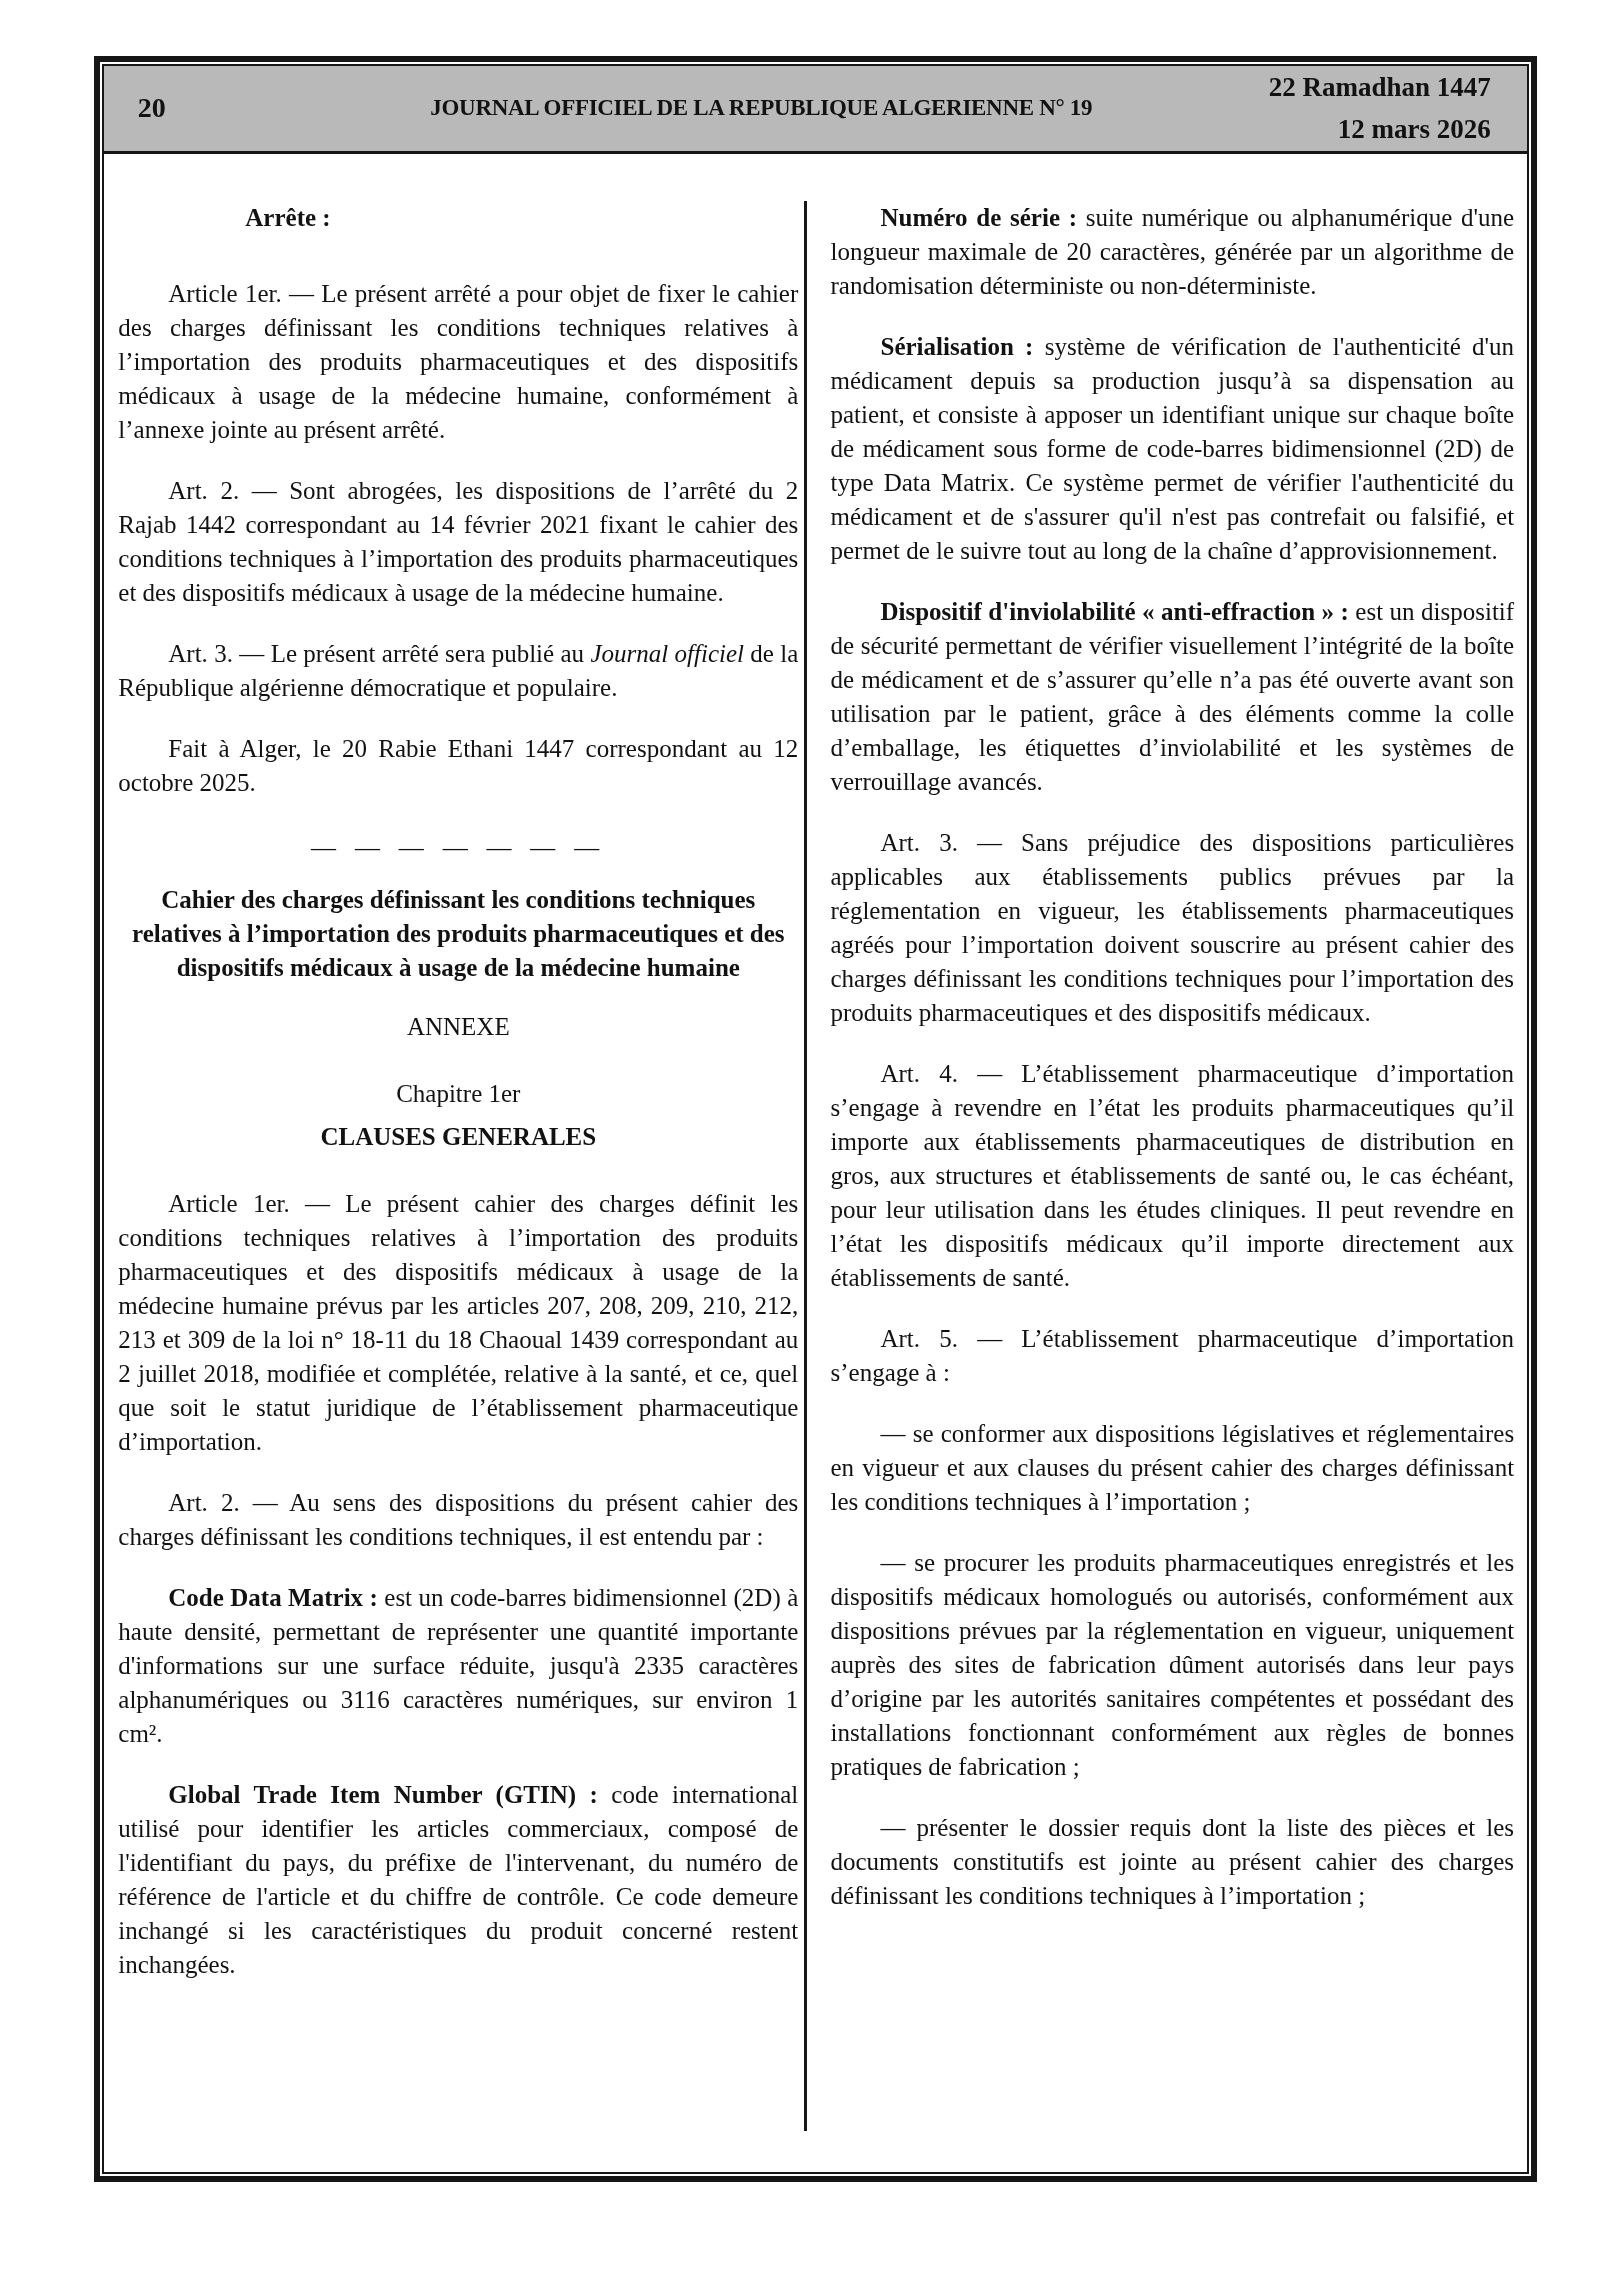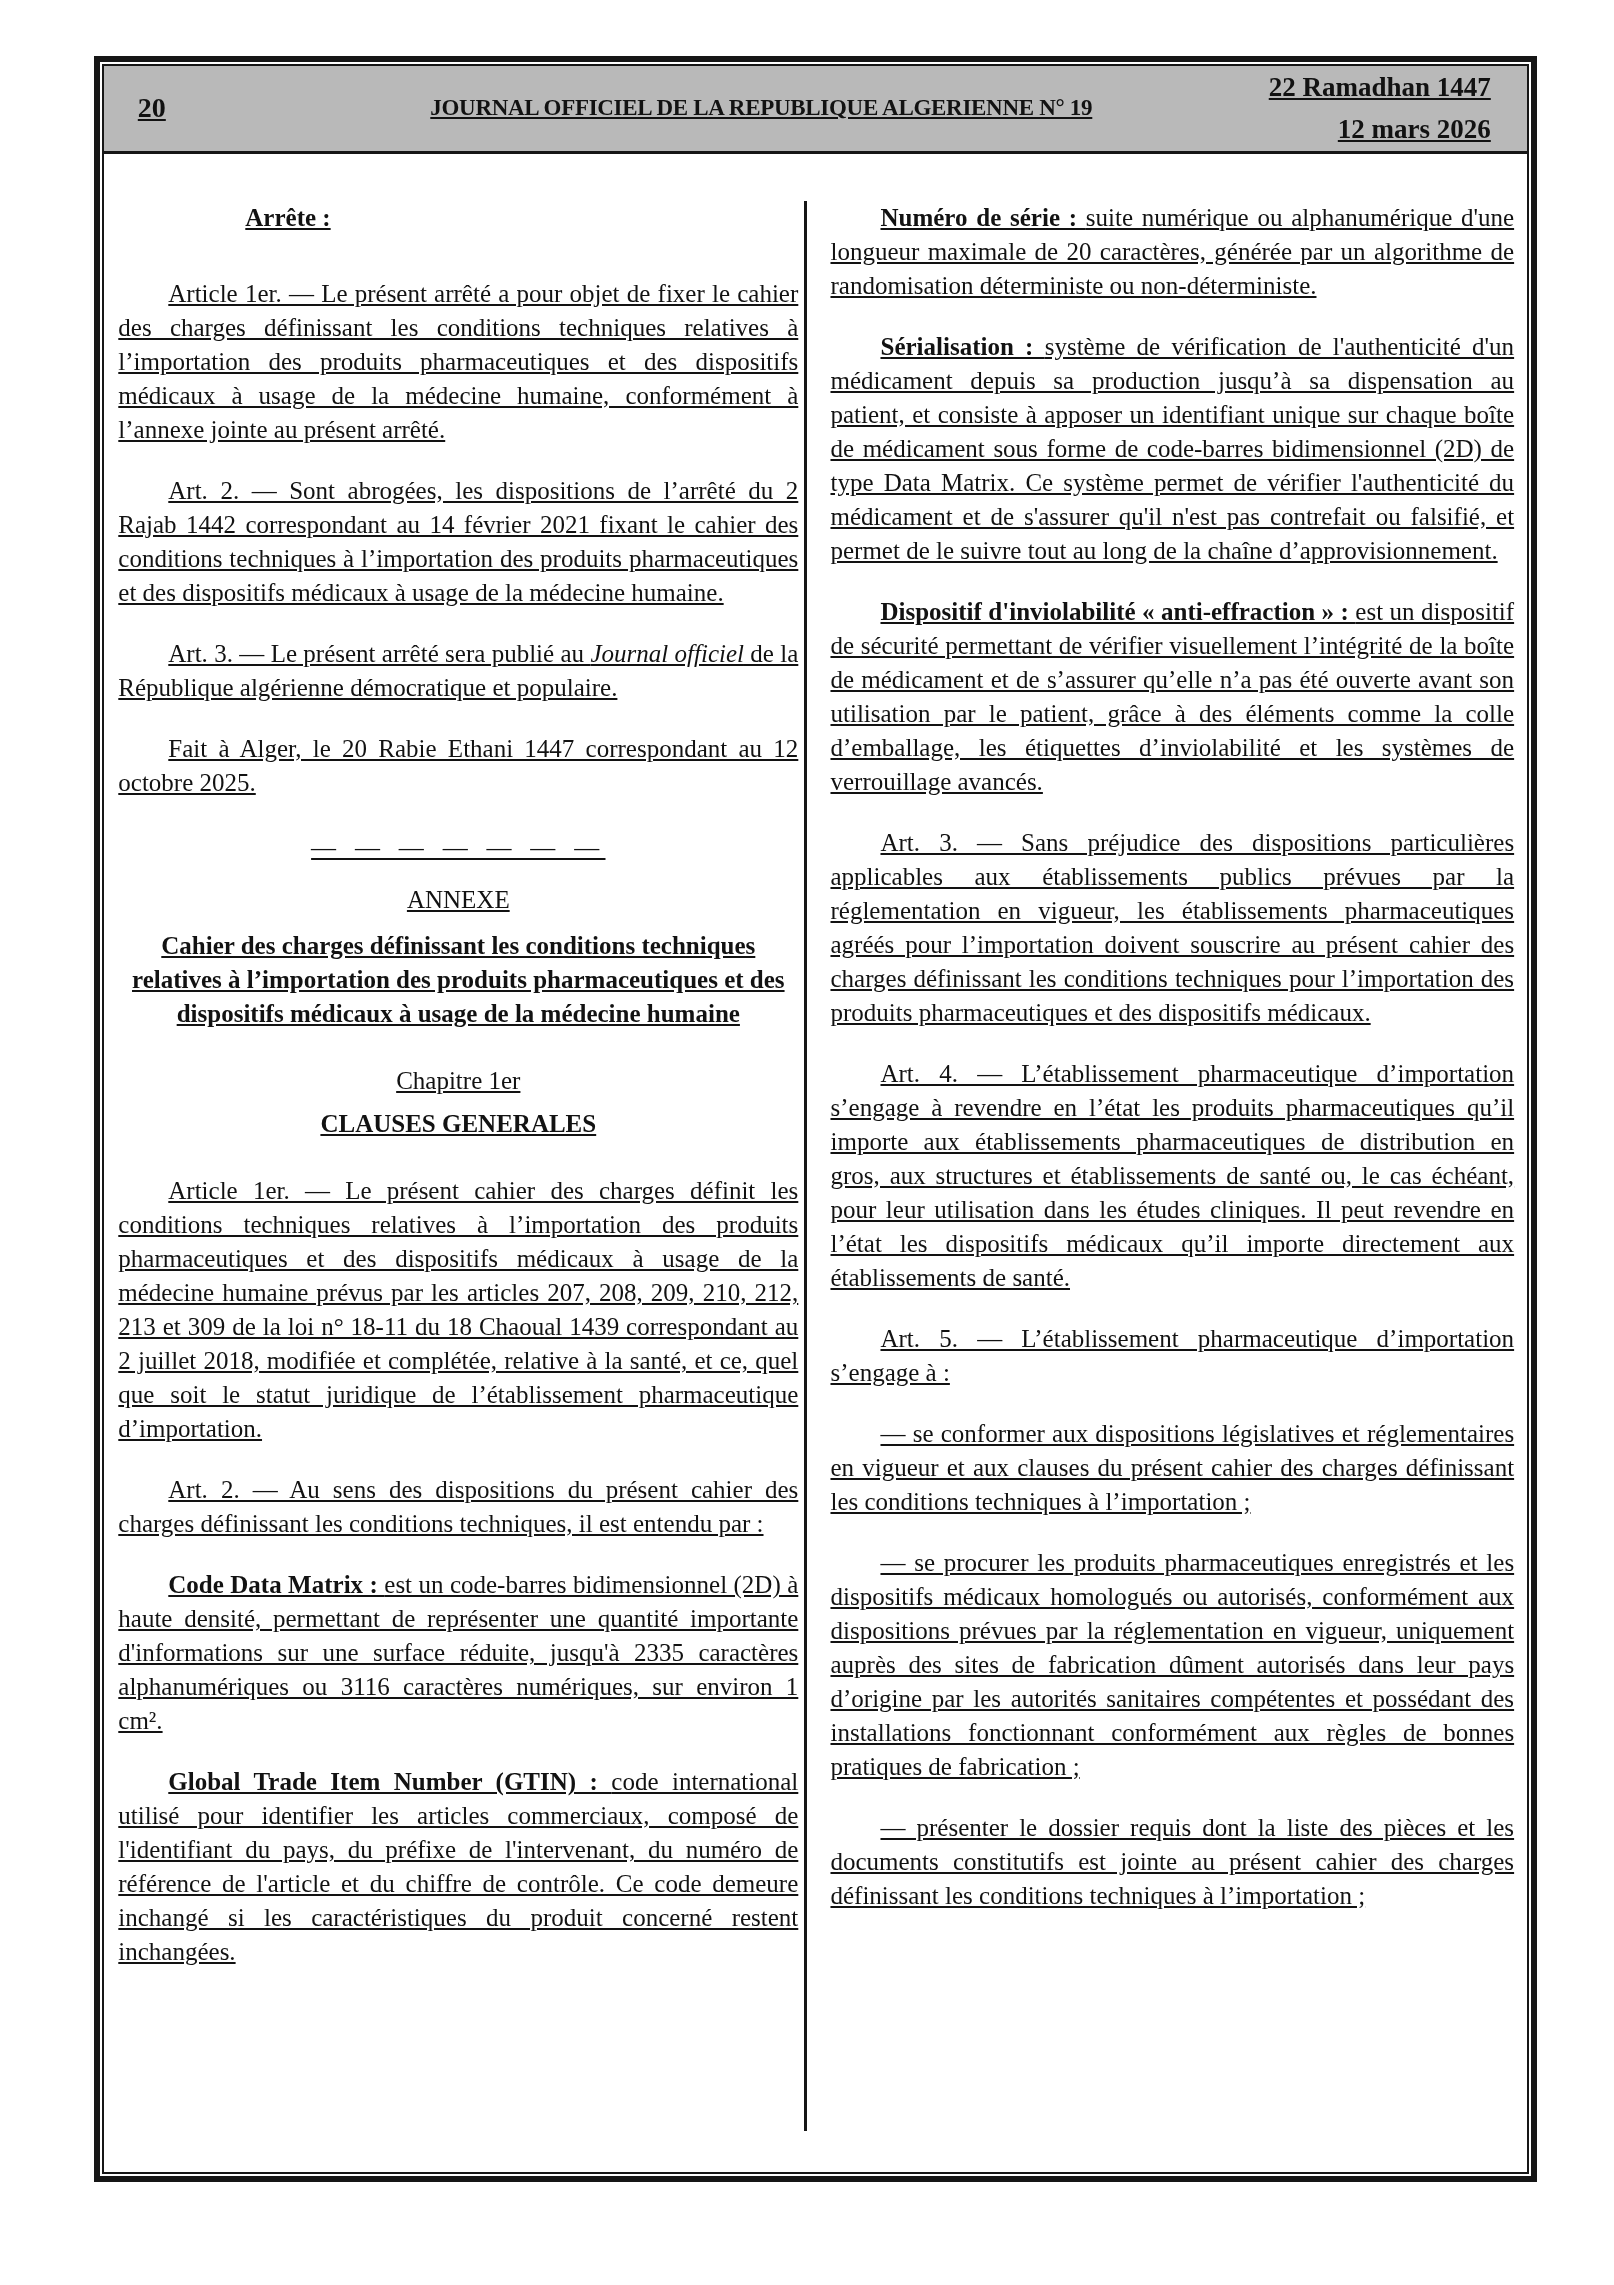--- a/index.html
+++ b/index.html
@@ -1,21 +1,21 @@
 <!DOCTYPE html>
 <html style="font-size:14.5px"><head>
 <meta charset="utf-8">
 <style>
   html,body{margin:0;padding:0;background:#ffffff;}
   .canvas{position:relative;width:1615px;height:2285px;background:#ffffff;
           font-family:"Liberation Serif","DejaVu Serif",serif;color:#121212;}
   .frame-outer{position:absolute;left:94px;top:56px;width:1427px;height:2110px;
                border:6.3px solid #161616;padding:1.8px;box-sizing:content-box;}
   .frame-inner{width:100%;height:100%;border:2.7px solid #161616;box-sizing:border-box;
-               display:flex;flex-direction:column;overflow:hidden;background:#ffffff;text-decoration:underline;}
+               display:flex;flex-direction:column;overflow:hidden;background:#ffffff;}
   
   .header-band{height:85px;flex:0 0 auto;background:#b9b9b9;border-bottom:3.6px solid #161616;
                display:grid;grid-template-columns:172px 1fr 280px;align-items:center;}
   .page-num{font-weight:bold;font-size:28px;padding-left:34px;}
   .journal-title{font-weight:bold;font-size:23px;text-align:center;letter-spacing:-0.3px;white-space:nowrap;}
   .dates{text-align:right;padding-right:36px;font-weight:bold;font-size:27px;line-height:42px;}
   
   .content{flex:1;display:flex;align-items:stretch;padding:47px 12.7px 0 14.5px;box-sizing:border-box;}
   .col-left{width:686px;flex:0 0 auto;padding-right:6px;box-sizing:border-box;}
   .divider{width:2.7px;flex:0 0 auto;background:#161616;margin-bottom:41px;}
@@ -51,22 +51,22 @@
       </div>
 
       <div class="content">
         <div class="col-left" id="col-left">
             <p class="blk heading-indent"><span class="b">Arrête :</span></p>
             <p class="blk para"><span>Article 1er. — Le présent arrêté a pour objet de fixer le cahier des charges définissant les conditions techniques relatives à l’importation des produits pharmaceutiques et des dispositifs médicaux à usage de la médecine humaine, conformément à l’annexe jointe au présent arrêté.</span></p>
             <p class="blk para"><span>Art. 2. — Sont abrogées, les dispositions de l’arrêté du 2 Rajab 1442 correspondant au 14 février 2021 fixant le cahier des conditions techniques à l’importation des produits pharmaceutiques et des dispositifs médicaux à usage de la médecine humaine.</span></p>
             <p class="blk para"><span>Art. 3. — Le présent arrêté sera publié au </span><span class="i">Journal officiel</span><span> de la République algérienne démocratique et populaire.</span></p>
             <p class="blk para"><span>Fait à Alger, le 20 Rabie Ethani 1447 correspondant au 12 octobre 2025.</span></p>
             <p class="blk separator"><span>— — — — — — —</span></p>
+            <p class="blk annexe-title"><span>Cahier des charges définissant les conditions techniques relatives à l’importation des produits pharmaceutiques et des dispositifs médicaux à usage de la médecine humaine</span></p>
             <p class="blk annexe-label"><span>ANNEXE</span></p>
-            <p class="blk annexe-title"><span>Cahier des charges définissant les conditions techniques relatives à l’importation des produits pharmaceutiques et des dispositifs médicaux à usage de la médecine humaine</span></p>
             <p class="blk chapter-label"><span>Chapitre 1er</span></p>
             <p class="blk chapter-title"><span>CLAUSES GENERALES</span></p>
             <p class="blk para"><span>Article 1er. — Le présent cahier des charges définit les conditions techniques relatives à l’importation des produits pharmaceutiques et des dispositifs médicaux à usage de la médecine humaine prévus par les articles 207, 208, 209, 210, 212, 213 et 309 de la loi n° 18-11 du 18 Chaoual 1439 correspondant au 2 juillet 2018, modifiée et complétée, relative à la santé, et ce, quel que soit le statut juridique de l’établissement pharmaceutique d’importation.</span></p>
             <p class="blk para"><span>Art. 2. — Au sens des dispositions du présent cahier des charges définissant les conditions techniques, il est entendu par :</span></p>
             <p class="blk para"><span class="b">Code Data Matrix : </span><span>est un code-barres bidimensionnel (2D) à haute densité, permettant de représenter une quantité importante d'informations sur une surface réduite, jusqu'à 2335 caractères alphanumériques ou 3116 caractères numériques, sur environ 1 cm².</span></p>
             <p class="blk para"><span class="b">Global Trade Item Number (GTIN) : </span><span>code international utilisé pour identifier les articles commerciaux, composé de l'identifiant du pays, du préfixe de l'intervenant, du numéro de référence de l'article et du chiffre de contrôle. Ce code demeure inchangé si les caractéristiques du produit concerné restent inchangées.</span></p>
           </div>
         <div class="divider"></div>
         <div class="col-right" id="col-right">
             <p class="blk para"><span class="b">Numéro de série : </span><span>suite numérique ou alphanumérique d'une longueur maximale de 20 caractères, générée par un algorithme de randomisation déterministe ou non-déterministe.</span></p>

